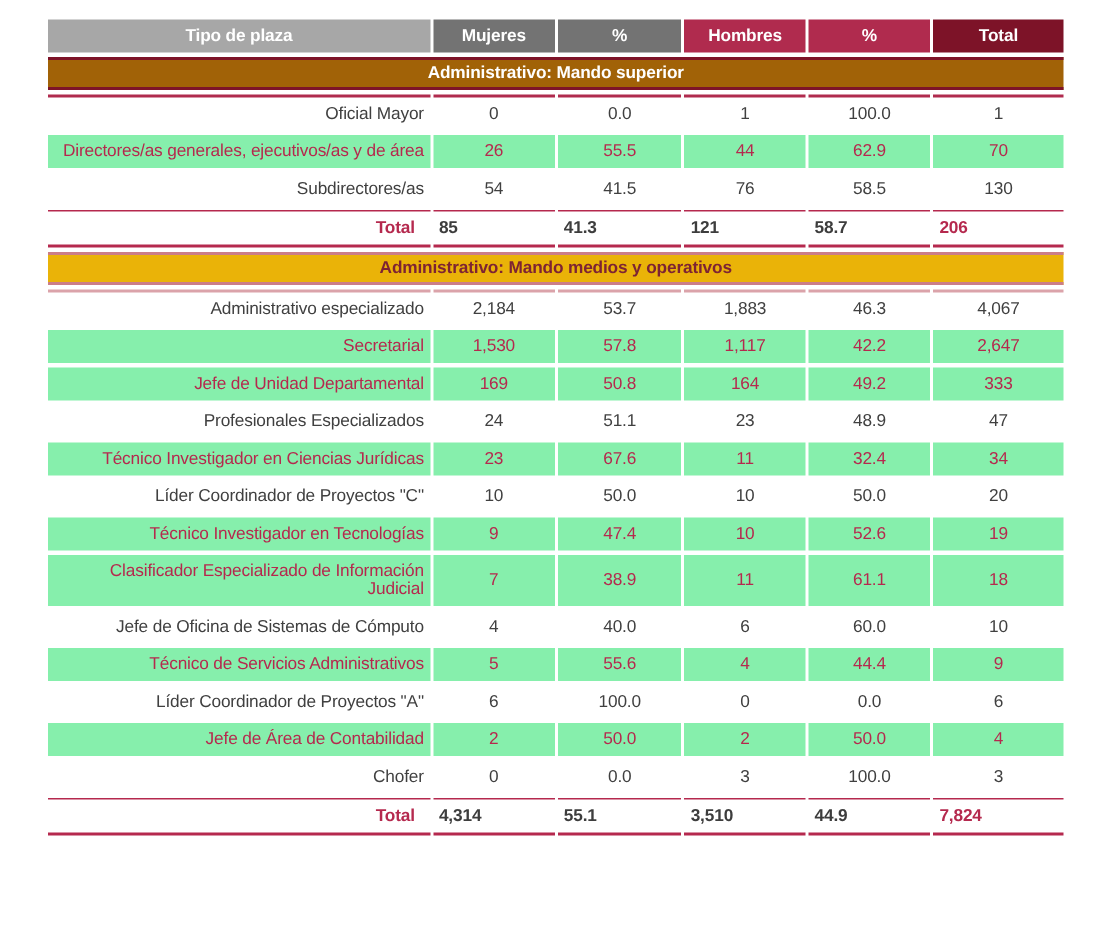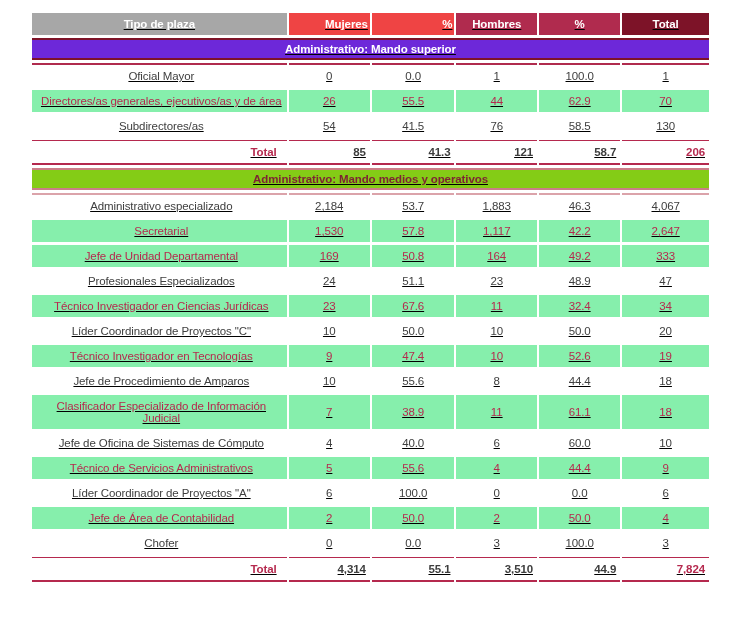--- a/index.html
+++ b/index.html
@@ -7,21 +7,20 @@
     padding: 0;
     background: #ffffff;
     font-family: "Liberation Sans", sans-serif;
   }
   .page {
     width: 623px;
     height: 625px;
     background: #ffffff;
     box-sizing: border-box;
     padding: 10px 10px 0 30px;
-    text-decoration: underline;
   }
   table.plaza-table {
     width: 681px;
     border-collapse: separate;
     border-spacing: 2px 3px;
     table-layout: fixed;
     font-size: 11.5px;
     letter-spacing: -0.1px;
   }
   col.c-tipo { width: 37.6%; }
@@ -32,61 +31,61 @@
   col.c-tot  { width: 12.8%; }
 
   th {
     font-weight: bold;
     color: #ffffff;
     padding: 5px 2px;
     text-align: center;
     font-size: 11.5px;
   }
   th.h-tipo { background: #a7a7a7; }
-  th.h-muj, th.h-pm { background: #ef4444; text-align: right; }
+  th.h-muj, th.h-pm { background: #737373; }
   th.h-hom, th.h-ph { background: #b02b4e; }
   th.h-tot { background: #7d1328; }
 
   tr.band td {
-    background: #6d28d9;
+    background: #a16207;
     color: #ffffff;
     font-weight: bold;
     text-align: center;
     padding: 3px 2px;
     border-top: 2px solid #7d1328;
     border-bottom: 2px solid #7d1328;
   }
   tr.band.rose td {
-    background: #84cc16;
+    background: #eab308;
     color: #7d2433;
     border-top: 2px solid #cb7e88;
     border-bottom: 2px solid #cb7e88;
   }
 
   tr.data-row td {
     padding: 5px 4px;
     text-align: center;
     color: #404040;
     background: #ffffff;
   }
   tr.data-row td.label {
-    text-align: center;
+    text-align: right;
     padding-left: 8px;
   }
   tr.data-row.hl td {
     background: #86efac;
     color: #b5294e;
   }
   tr.data-row.first-crimson td { border-top: 2px solid #b02b4e; }
   tr.data-row.first-rose td { border-top: 2px solid #dba3aa; }
 
   tr.total-row td {
     font-weight: bold;
     color: #3d3d3d;
-    text-align: right;
+    text-align: left;
     padding: 5px 4px;
     border-top: 1px solid #b5294e;
     border-bottom: 2px solid #b5294e;
     background: #ffffff;
   }
   tr.total-row td.label {
     text-align: right;
     padding-right: 10px;
     color: #b5294e;
   }
@@ -205,28 +204,20 @@
           <td>20</td>
         </tr>
         <tr class="data-row hl">
           <td class="label">Técnico Investigador en Tecnologías</td>
           <td>9</td>
           <td>47.4</td>
           <td>10</td>
           <td>52.6</td>
           <td>19</td>
         </tr>
-        <tr class="data-row">
-          <td class="label">Jefe de Procedimiento de Amparos</td>
-          <td>10</td>
-          <td>55.6</td>
-          <td>8</td>
-          <td>44.4</td>
-          <td>18</td>
-        </tr>
         <tr class="data-row hl">
           <td class="label">Clasificador Especializado de Información Judicial</td>
           <td>7</td>
           <td>38.9</td>
           <td>11</td>
           <td>61.1</td>
           <td>18</td>
         </tr>
         <tr class="data-row">
           <td class="label">Jefe de Oficina de Sistemas de Cómputo</td>

